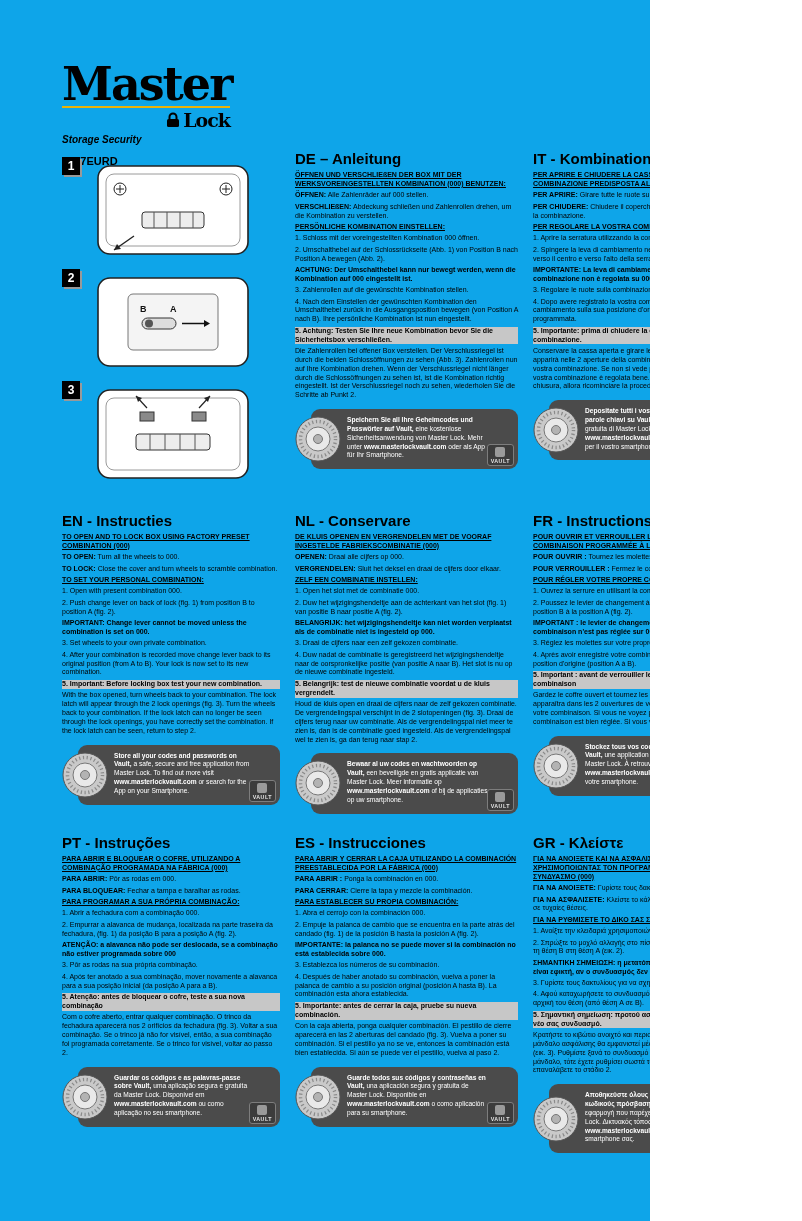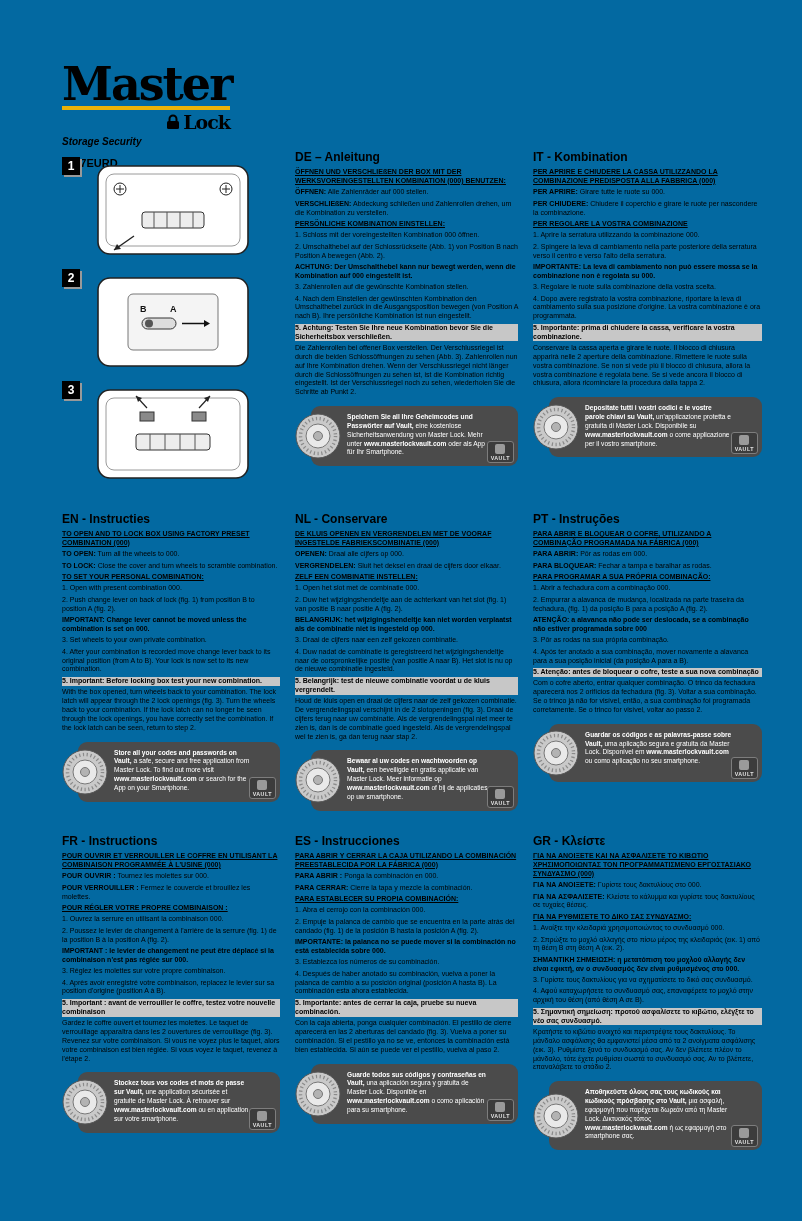--- a/index.html
+++ b/index.html
@@ -1,43 +1,43 @@
 <!DOCTYPE html>
 <html><head>
 <meta charset="utf-8">
 <style>
   * { box-sizing: border-box; }
   html, body { margin:0; padding:0; }
   body { width:802px; height:1221px; background:#fff; font-family:"Liberation Sans", sans-serif; color:#000; }
-  .page { position:relative; width:802px; height:1221px; background:#0369a1; overflow:hidden; }
+  .page { position:relative; width:650px; height:1221px; background:#0ea5e9; overflow:hidden; }
 
   
   .header { position:absolute; left:62px; top:64px; width:220px; }
   .logo-master { font-family:"DejaVu Serif", serif; font-weight:900; font-size:46px; line-height:0.88; letter-spacing:-2px; color:#000; }
-  .logo-lock-row { display:flex; align-items:center; justify-content:flex-end; gap:3px; width:168px; border-top:4px solid #eab308; margin-top:2px; padding-top:1px; }
+  .logo-lock-row { display:flex; align-items:center; justify-content:flex-end; gap:3px; width:168px; border-top:2px solid #eab308; margin-top:2px; padding-top:1px; }
   .logo-lock { font-family:"DejaVu Serif", serif; font-weight:900; font-size:19px; letter-spacing:-1px; }
   .tagline { font-size:10px; font-weight:bold; font-style:italic; margin-top:3px; }
   .model { font-size:11px; font-weight:bold; margin-top:10px; }
 
   
   .grid { position:absolute; left:62px; top:150px; width:700px; display:grid;
           grid-template-columns:218px 223px 229px; column-gap:15px;
           grid-template-rows:minmax(362px,auto) minmax(322px,auto) auto; }
   .cell { min-width:0; }
 
   
   .figs { padding-top:12px; }
   .fig { position:relative; margin:0 0 16px 0; }
   .fig-num { position:absolute; left:0; top:-5px; width:18px; height:18px; background:#000; color:#fff;
              font-size:12px; font-weight:bold; display:flex; align-items:center; justify-content:center;
              box-shadow:2px 2px 0 #999; }
   .fig svg { display:block; margin-left:8px; }
 
   
-  .lang-title { font-size:12px; font-weight:bold; margin:0 0 4px 0; }
+  .lang-title { font-size:15px; font-weight:bold; margin:0 0 4px 0; }
   .t { font-size:7px; line-height:1.27; margin:0 0 2.5px 0; }
   .h-ul { font-weight:bold; text-decoration:underline; }
   .bold { font-weight:bold; }
   .step5 { font-weight:bold; background:#c7c7c7; }
   .t b { font-weight:bold; }
 
   
   .vault { position:relative; margin:9px 0 4px 16px; background:#4b4b4b; border-radius:9px; color:#fff;
            padding:7px 30px 9px 36px; min-height:58px; }
   .dial-wrap { position:absolute; left:-16px; top:50%; transform:translateY(-50%); width:46px; height:46px; }
@@ -221,20 +221,48 @@
       <circle cx="23" cy="23" r="4.5" fill="#b3b3b3" stroke="#777" stroke-width="1"></circle>
     </svg>
     <p class="vault-text"><b>Bewaar al uw codes en wachtwoorden op Vault,</b><span> een beveiligde en gratis applicatie van Master Lock. Meer informatie op </span><b>www.masterlockvault.com</b><span> of bij de applicaties op uw smartphone.</span></p>
     <span class="vault-badge">
       <span class="vb-icon"></span>
       <span class="vb-text">VAULT</span>
     </span>
   </div>
 </div>
     <div class="cell">
+  <h2 class="lang-title">FR - Instructions</h2>
+  <p class="t h-ul">POUR OUVRIR ET VERROUILLER LE COFFRE EN UTILISANT LA COMBINAISON PROGRAMMÉE À L'USINE (000)</p>
+  <p class="t"><b>POUR OUVRIR :</b> <span>Tournez les molettes sur 000.</span></p>
+  <p class="t"><b>POUR VERROUILLER :</b> <span>Fermez le couvercle et brouillez les molettes.</span></p>
+  <p class="t h-ul">POUR RÉGLER VOTRE PROPRE COMBINAISON :</p>
+  <p class="t">1. Ouvrez la serrure en utilisant la combinaison 000.</p>
+  <p class="t">2. Poussez le levier de changement à l'arrière de la serrure (fig. 1) de la position B à la position A (fig. 2).</p>
+  <p class="t bold">IMPORTANT : le levier de changement ne peut être déplacé si la combinaison n'est pas réglée sur 000.</p>
+  <p class="t">3. Réglez les molettes sur votre propre combinaison.</p>
+  <p class="t">4. Après avoir enregistré votre combinaison, replacez le levier sur sa position d'origine (position A à B).</p>
+  <p class="t step5">5. Important : avant de verrouiller le coffre, testez votre nouvelle combinaison</p>
+  <p class="t">Gardez le coffre ouvert et tournez les molettes. Le taquet de verrouillage apparaîtra dans les 2 ouvertures de verrouillage (fig. 3). Revenez sur votre combinaison. Si vous ne voyez plus le taquet, alors votre combinaison est bien réglée. Si vous voyez le taquet, revenez à l'étape 2.</p>
+  <div class="vault">
+    <svg class="dial-wrap" viewBox="0 0 46 46" aria-hidden="true">
+      <circle cx="23" cy="23" r="22" fill="#c9c9c9" stroke="#555" stroke-width="1"></circle>
+      <circle cx="23" cy="23" r="17.5" fill="none" stroke="#8a8a8a" stroke-width="3.5" stroke-dasharray="1.2 2.6"></circle>
+      <circle cx="23" cy="23" r="12" fill="#e9e9e9" stroke="#777" stroke-width="1"></circle>
+      <circle cx="23" cy="23" r="4.5" fill="#b3b3b3" stroke="#777" stroke-width="1"></circle>
+    </svg>
+    <p class="vault-text"><b>Stockez tous vos codes et mots de passe sur Vault,</b><span> une application sécurisée et gratuite de Master Lock. À retrouver sur </span><b>www.masterlockvault.com</b><span> ou en application sur votre smartphone.</span></p>
+    <span class="vault-badge">
+      <span class="vb-icon"></span>
+      <span class="vb-text">VAULT</span>
+    </span>
+  </div>
+</div>
+
+    <div class="cell">
   <h2 class="lang-title">PT - Instruções</h2>
   <p class="t h-ul">PARA ABRIR E BLOQUEAR O COFRE, UTILIZANDO A COMBINAÇÃO PROGRAMADA NA FÁBRICA (000)</p>
   <p class="t"><b>PARA ABRIR:</b> <span>Pôr as rodas em 000.</span></p>
   <p class="t"><b>PARA BLOQUEAR:</b> <span>Fechar a tampa e baralhar as rodas.</span></p>
   <p class="t h-ul">PARA PROGRAMAR A SUA PRÓPRIA COMBINAÇÃO:</p>
   <p class="t">1. Abrir a fechadura com a combinação 000.</p>
   <p class="t">2. Empurrar a alavanca de mudança, localizada na parte traseira da fechadura, (fig. 1) da posição B para a posição A (fig. 2).</p>
   <p class="t bold">ATENÇÃO: a alavanca não pode ser deslocada, se a combinação não estiver programada sobre 000</p>
   <p class="t">3. Pôr as rodas na sua própria combinação.</p>
   <p class="t">4. Após ter anotado a sua combinação, mover novamente a alavanca para a sua posição inicial (da posição A para a B).</p>
@@ -247,48 +275,20 @@
       <circle cx="23" cy="23" r="12" fill="#e9e9e9" stroke="#777" stroke-width="1"></circle>
       <circle cx="23" cy="23" r="4.5" fill="#b3b3b3" stroke="#777" stroke-width="1"></circle>
     </svg>
     <p class="vault-text"><b>Guardar os códigos e as palavras-passe sobre Vault,</b><span> uma aplicação segura e gratuita da Master Lock. Disponível em </span><b>www.masterlockvault.com</b><span> ou como aplicação no seu smartphone.</span></p>
     <span class="vault-badge">
       <span class="vb-icon"></span>
       <span class="vb-text">VAULT</span>
     </span>
   </div>
 </div>
-
-    <div class="cell">
-  <h2 class="lang-title">FR - Instructions</h2>
-  <p class="t h-ul">POUR OUVRIR ET VERROUILLER LE COFFRE EN UTILISANT LA COMBINAISON PROGRAMMÉE À L'USINE (000)</p>
-  <p class="t"><b>POUR OUVRIR :</b> <span>Tournez les molettes sur 000.</span></p>
-  <p class="t"><b>POUR VERROUILLER :</b> <span>Fermez le couvercle et brouillez les molettes.</span></p>
-  <p class="t h-ul">POUR RÉGLER VOTRE PROPRE COMBINAISON :</p>
-  <p class="t">1. Ouvrez la serrure en utilisant la combinaison 000.</p>
-  <p class="t">2. Poussez le levier de changement à l'arrière de la serrure (fig. 1) de la position B à la position A (fig. 2).</p>
-  <p class="t bold">IMPORTANT : le levier de changement ne peut être déplacé si la combinaison n'est pas réglée sur 000.</p>
-  <p class="t">3. Réglez les molettes sur votre propre combinaison.</p>
-  <p class="t">4. Après avoir enregistré votre combinaison, replacez le levier sur sa position d'origine (position A à B).</p>
-  <p class="t step5">5. Important : avant de verrouiller le coffre, testez votre nouvelle combinaison</p>
-  <p class="t">Gardez le coffre ouvert et tournez les molettes. Le taquet de verrouillage apparaîtra dans les 2 ouvertures de verrouillage (fig. 3). Revenez sur votre combinaison. Si vous ne voyez plus le taquet, alors votre combinaison est bien réglée. Si vous voyez le taquet, revenez à l'étape 2.</p>
-  <div class="vault">
-    <svg class="dial-wrap" viewBox="0 0 46 46" aria-hidden="true">
-      <circle cx="23" cy="23" r="22" fill="#c9c9c9" stroke="#555" stroke-width="1"></circle>
-      <circle cx="23" cy="23" r="17.5" fill="none" stroke="#8a8a8a" stroke-width="3.5" stroke-dasharray="1.2 2.6"></circle>
-      <circle cx="23" cy="23" r="12" fill="#e9e9e9" stroke="#777" stroke-width="1"></circle>
-      <circle cx="23" cy="23" r="4.5" fill="#b3b3b3" stroke="#777" stroke-width="1"></circle>
-    </svg>
-    <p class="vault-text"><b>Stockez tous vos codes et mots de passe sur Vault,</b><span> une application sécurisée et gratuite de Master Lock. À retrouver sur </span><b>www.masterlockvault.com</b><span> ou en application sur votre smartphone.</span></p>
-    <span class="vault-badge">
-      <span class="vb-icon"></span>
-      <span class="vb-text">VAULT</span>
-    </span>
-  </div>
-</div>
     <div class="cell">
   <h2 class="lang-title">ES - Instrucciones</h2>
   <p class="t h-ul">PARA ABRIR Y CERRAR LA CAJA UTILIZANDO LA COMBINACIÓN PREESTABLECIDA POR LA FÁBRICA (000)</p>
   <p class="t"><b>PARA ABRIR :</b> <span>Ponga la combinación en 000.</span></p>
   <p class="t"><b>PARA CERRAR:</b> <span>Cierre la tapa y mezcle la combinación.</span></p>
   <p class="t h-ul">PARA ESTABLECER SU PROPIA COMBINACIÓN:</p>
   <p class="t">1. Abra el cerrojo con la combinación 000.</p>
   <p class="t">2. Empuje la palanca de cambio que se encuentra en la parte atrás del candado (fig. 1) de la posición B hasta la posición A (fig. 2).</p>
   <p class="t bold">IMPORTANTE: la palanca no se puede mover si la combinación no está establecida sobre 000.</p>
   <p class="t">3. Establezca los números de su combinación.</p>

